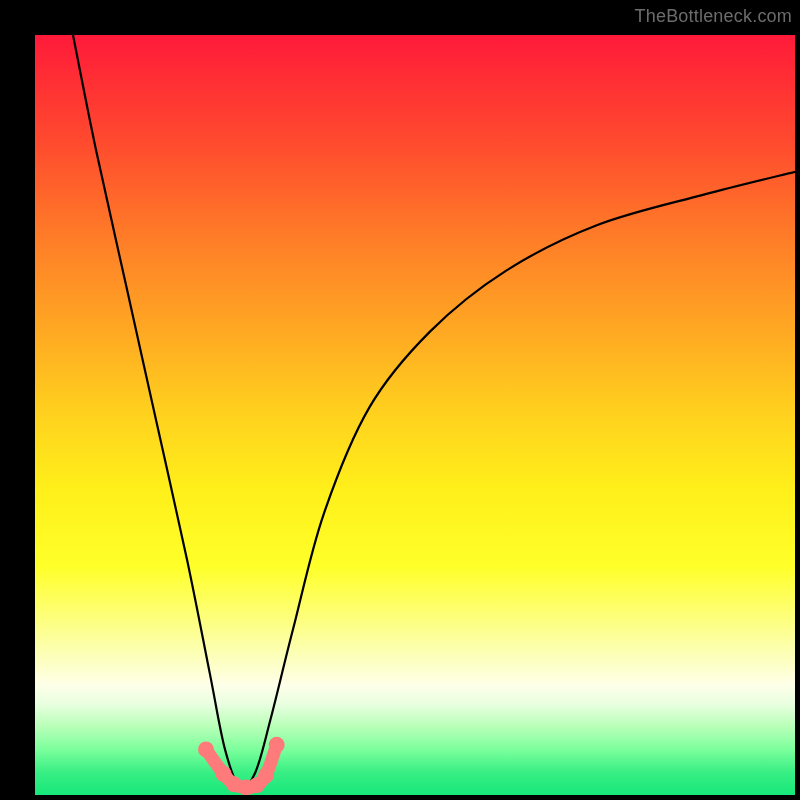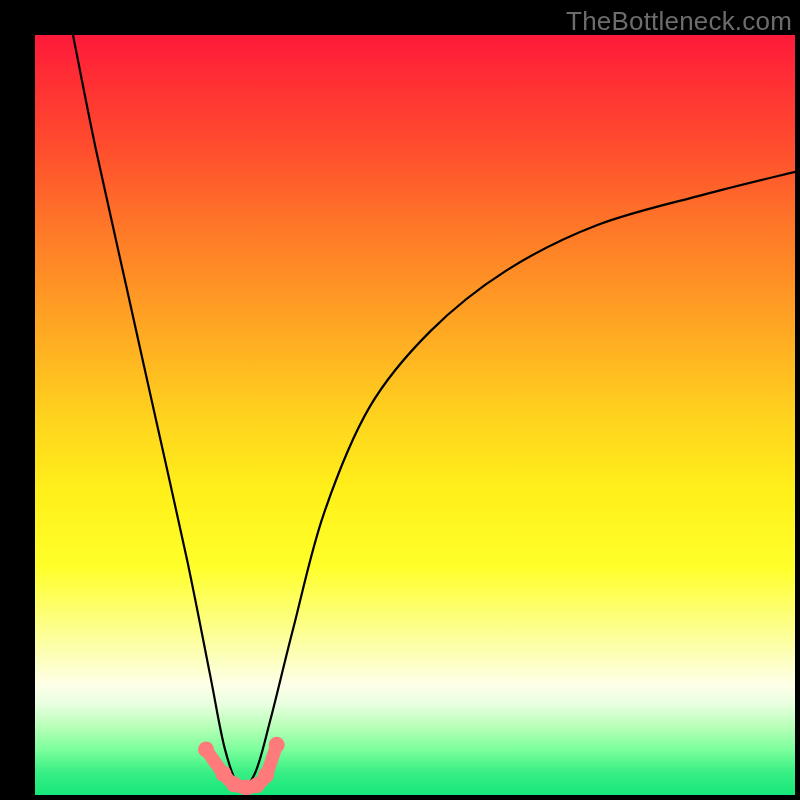--- a/index.html
+++ b/index.html
@@ -48,21 +48,21 @@
     left: 0;
     top: 0;
     width: 760px;
     height: 760px;
   }
   .watermark {
     position: absolute;
     top: 6px;
     right: 8px;
     color: #6c6c6c;
-    font-size: 26px;
+    font-size: 18px;
     letter-spacing: 0.2px;
     font-weight: 400;
   }
 </style>
 </head>
 <body>
 
 <div class="frame">
   <div class="plot-area">
     <svg class="curve" viewBox="0 0 760 760" preserveAspectRatio="none">

